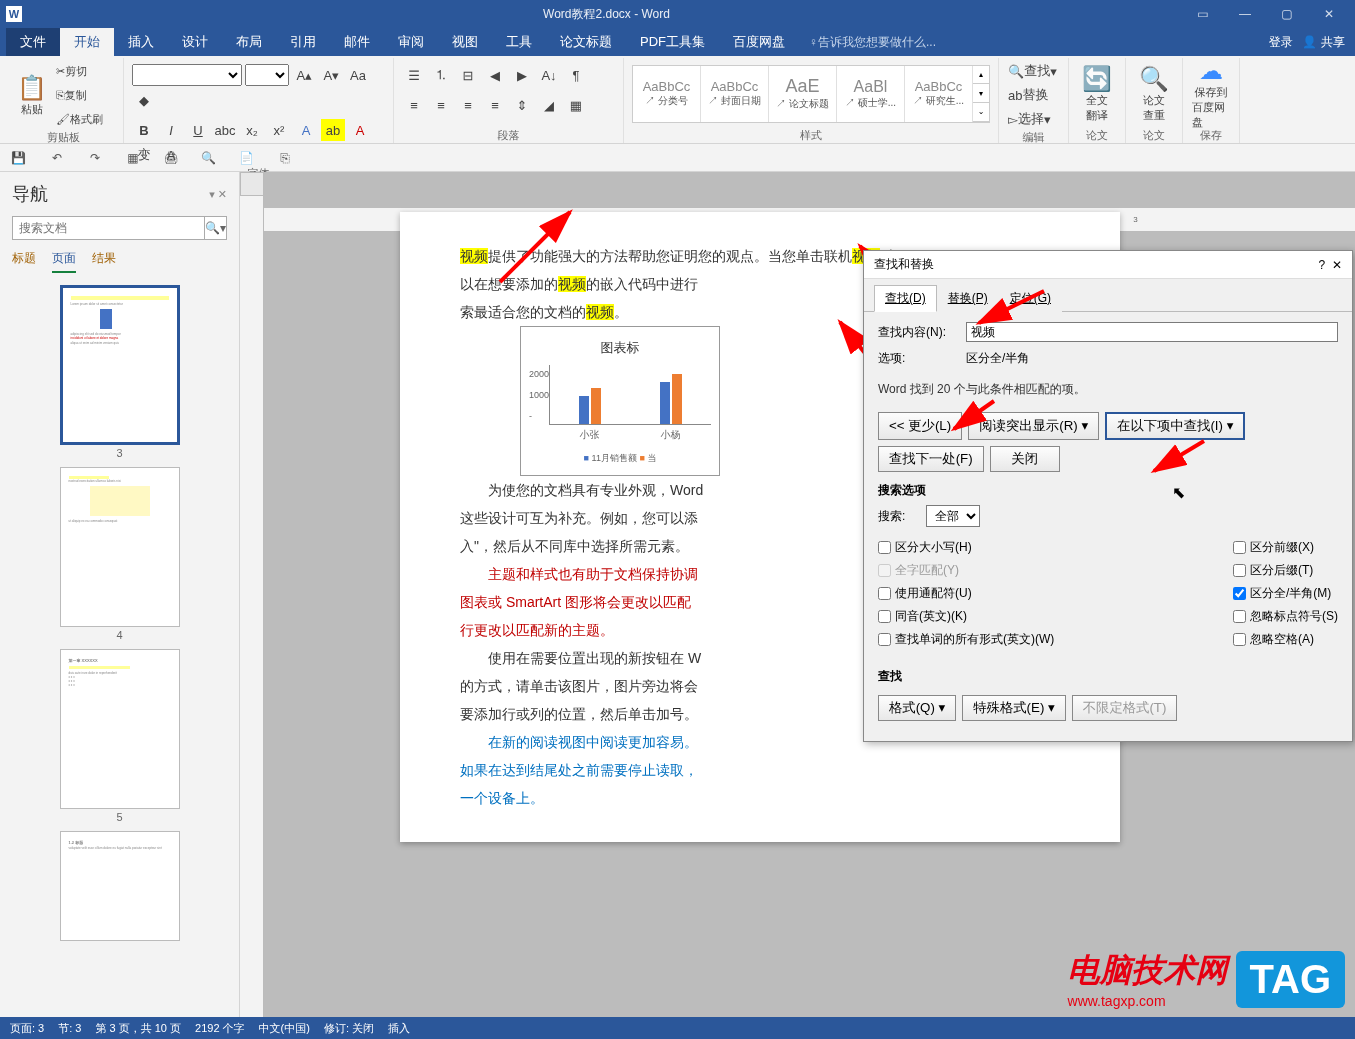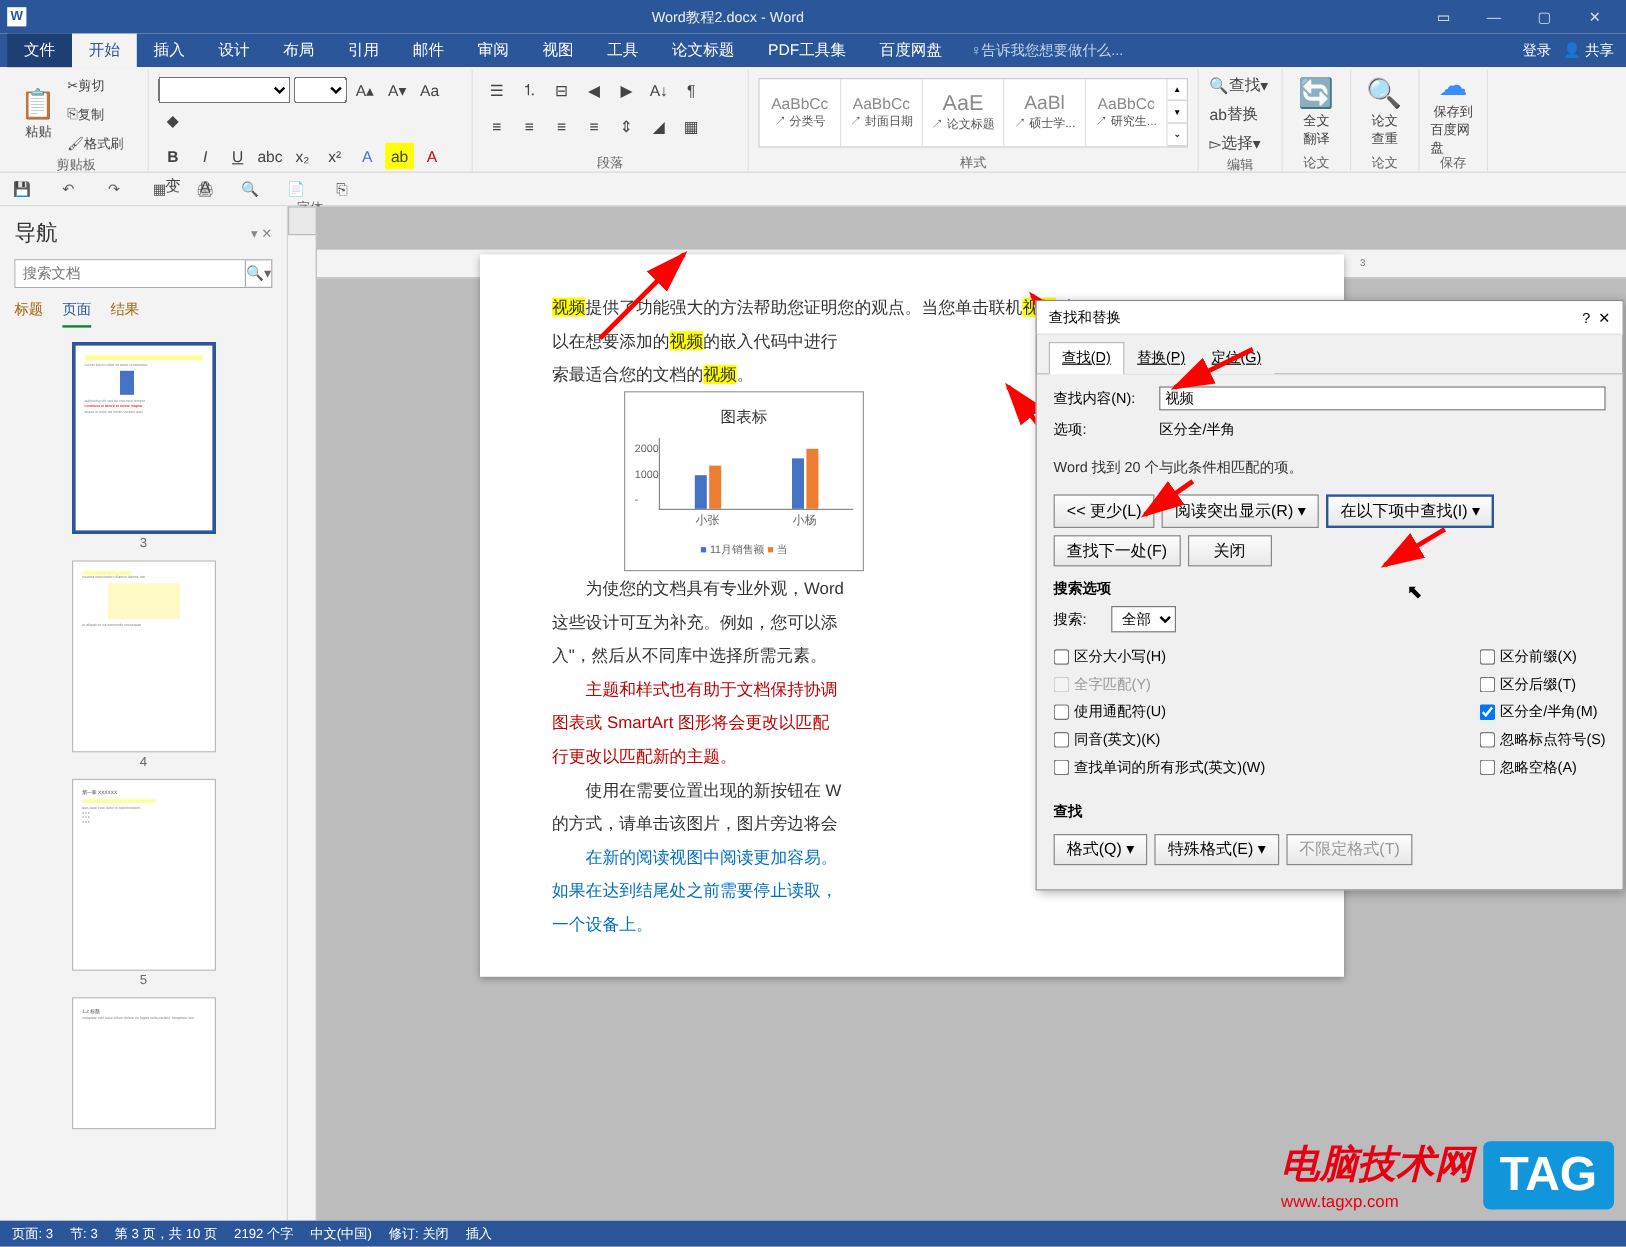--- a/index.html
+++ b/index.html
@@ -365,20 +365,21 @@
         <div style="text-align:center;font-size:9px;color:#666;margin-top:4px"><span style="color:#4472c4">■</span> <span>11月销售额</span>  <span style="color:#ed7d31">■</span> <span>当</span></div>
       </div>
       <p style="text-indent:2em">为使您的文档具有专业外观，Word</p>
       <p>这些设计可互为补充。例如，您可以添</p>
       <p>入"，然后从不同库中选择所需元素。</p>
       <p class="red" style="text-indent:2em">主题和样式也有助于文档保持协调</p>
       <p class="red">图表或 SmartArt 图形将会更改以匹配</p>
       <p class="red">行更改以匹配新的主题。</p>
       <p style="text-indent:2em">使用在需要位置出现的新按钮在 W</p>
       <p>的方式，请单击该图片，图片旁边将会</p>
+      <p>要添加行或列的位置，然后单击加号。</p>
       <p class="blue" style="text-indent:2em">在新的阅读视图中阅读更加容易。</p>
       <p class="blue">如果在达到结尾处之前需要停止读取，</p>
       <p class="blue">一个设备上。</p>
     </div>
 
     <svg style="position:absolute;left:0;top:0;width:100%;height:100%;pointer-events:none">
       <defs>
           <marker id="ah" markerWidth="10" markerHeight="10" refX="8" refY="3" orient="auto">
             <path d="M0,0 L0,6 L9,3 z" fill="#ff0000"></path>
           </marker>

